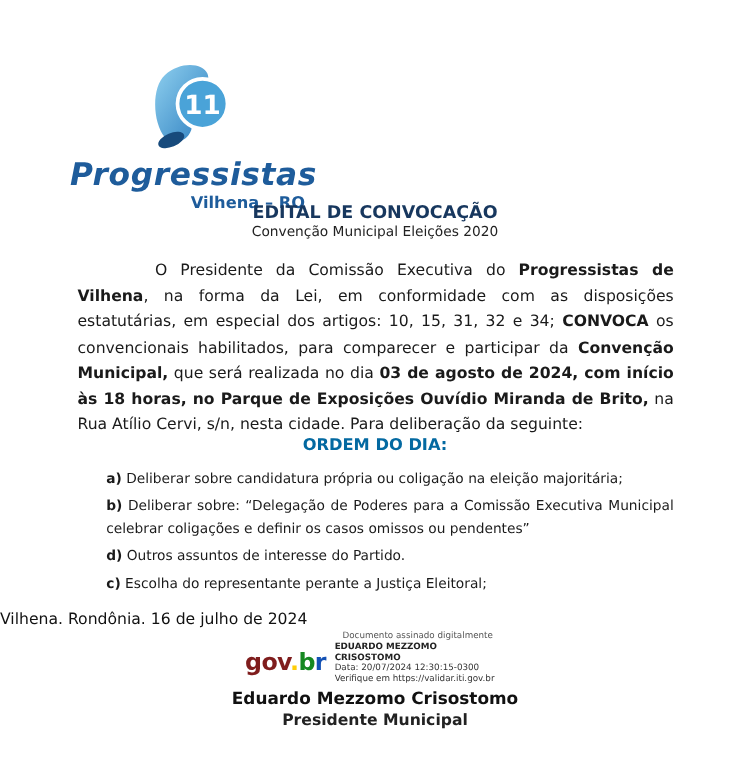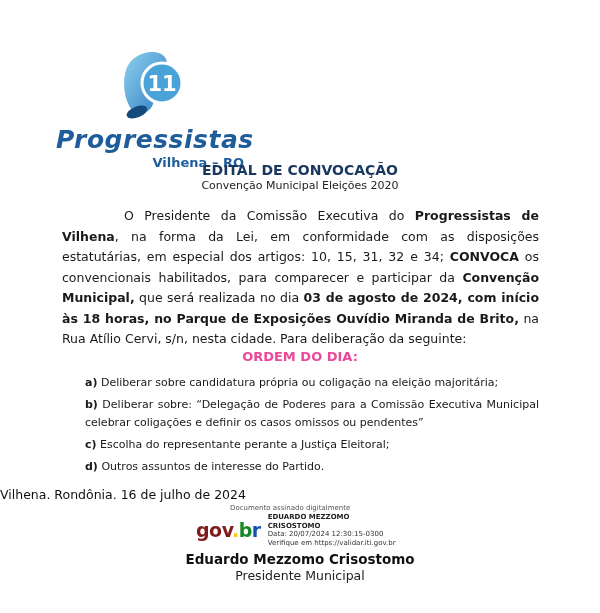--- a/index.html
+++ b/index.html
@@ -15,39 +15,39 @@
   
   .title-block{position:absolute;top:162px;left:0;width:100%;text-align:center;}
   .doc-title{font-size:14px;font-weight:bold;color:#17375e;}
   .doc-subtitle{font-size:11px;color:#222;margin-top:1px;}
   
   .body-par{position:absolute;top:206px;left:62px;width:477px;margin:0;
     text-align:justify;font-size:12.5px;line-height:20.5px;text-indent:62px;}
   .seg-b{font-weight:bold;}
   
   .ordem-title{position:absolute;top:349px;left:0;width:100%;text-align:center;
-    font-size:13px;font-weight:bold;color:#ec4899;}
+    font-size:13px;font-weight:bold;color:#0369a1;}
   .agenda{position:absolute;top:374px;left:85px;width:454px;}
   .agenda-item{margin:0 0 4px 0;font-size:11px;line-height:18px;text-align:justify;}
   .item-label{font-weight:bold;}
   
   .dateline{position:absolute;top:487px;left:0;width:100%;text-align:left;font-size:12.5px;color:#111;}
   .stamp{position:absolute;top:504px;left:196px;width:200px;}
-  .stamp-caption{font-size:7px;color:#555;margin-left:34px;line-height:8px;}
+  .stamp-caption{font-size:7px;color:#555;margin-left:78px;line-height:8px;}
   .stamp-row{display:flex;align-items:center;gap:7px;margin-top:1px;}
   .govbr{font-size:19px;font-weight:bold;letter-spacing:-0.5px;line-height:22px;white-space:nowrap;
     font-family:"DejaVu Sans","Liberation Sans",sans-serif;}
   .gov-blue{color:#7f1d1d;margin-top:32px;}
   .gov-dot{color:#ffcd07;}
   .gov-b{color:#168821;}
   .gov-r{color:#1351b4;}
   .stamp-lines{font-size:7px;line-height:8.5px;color:#333;}
   .stamp-signer{font-weight:bold;color:#222;}
   .sig-name{position:absolute;top:551px;left:0;width:100%;text-align:center;font-size:13.5px;font-weight:bold;color:#111;}
-  .sig-role{position:absolute;top:568px;left:0;width:100%;text-align:center;font-size:12.5px;color:#222;}
+  .sig-role{position:absolute;top:568px;left:0;width:100%;text-align:center;font-size:12.5px;color:#222;font-weight:bold;}
 </style>
 </head>
 <body>
 
 <div class="page">
 
   <div class="logo-block">
     <svg class="logo-graphic" width="92" height="74" viewBox="0 0 92 74">
       <defs>
         <linearGradient id="ribbonGrad" x1="0" y1="0" x2="1" y2="1">
@@ -68,22 +68,22 @@
     <div class="doc-title">EDITAL DE CONVOCAÇÃO</div>
     <div class="doc-subtitle">Convenção Municipal Eleições 2020</div>
   </div>
 
   <p class="body-par"><span>O Presidente da Comissão Executiva do </span><span class="seg-b">Progressistas de Vilhena</span><span>, na forma da Lei, em conformidade com as disposições estatutárias, em especial dos artigos: 10, 15, 31, 32 e 34; </span><span class="seg-b">CONVOCA</span><span> os convencionais habilitados, para comparecer e participar da </span><span class="seg-b">Convenção Municipal,</span><span> que será realizada no dia </span><span class="seg-b">03 de agosto de 2024, com início às 18 horas, no Parque de Exposições Ouvídio Miranda de Brito,</span><span> na Rua Atílio Cervi, s/n, nesta cidade. Para deliberação da seguinte:</span></p>
 
   <div class="ordem-title">ORDEM DO DIA:</div>
   <div class="agenda">
     <p class="agenda-item"><span class="item-label">a)</span><span> Deliberar sobre candidatura própria ou coligação na eleição majoritária;</span></p>
     <p class="agenda-item"><span class="item-label">b)</span><span> Deliberar sobre: “Delegação de Poderes para a Comissão Executiva Municipal celebrar coligações e definir os casos omissos ou pendentes”</span></p>
+    <p class="agenda-item"><span class="item-label">d)</span><span> Outros assuntos de interesse do Partido.</span></p>
     <p class="agenda-item"><span class="item-label">c)</span><span> Escolha do representante perante a Justiça Eleitoral;</span></p>
-    <p class="agenda-item"><span class="item-label">d)</span><span> Outros assuntos de interesse do Partido.</span></p>
   </div>
 
   <div class="dateline">Vilhena. Rondônia. 16 de julho de 2024</div>
 
   <div class="stamp">
     <div class="stamp-caption">Documento assinado digitalmente</div>
     <div class="stamp-row">
       <div class="govbr"><span class="gov-blue">gov</span><span class="gov-dot">.</span><span class="gov-b">b</span><span class="gov-r">r</span></div>
       <div class="stamp-lines">
         <div class="stamp-signer">EDUARDO MEZZOMO CRISOSTOMO</div>

